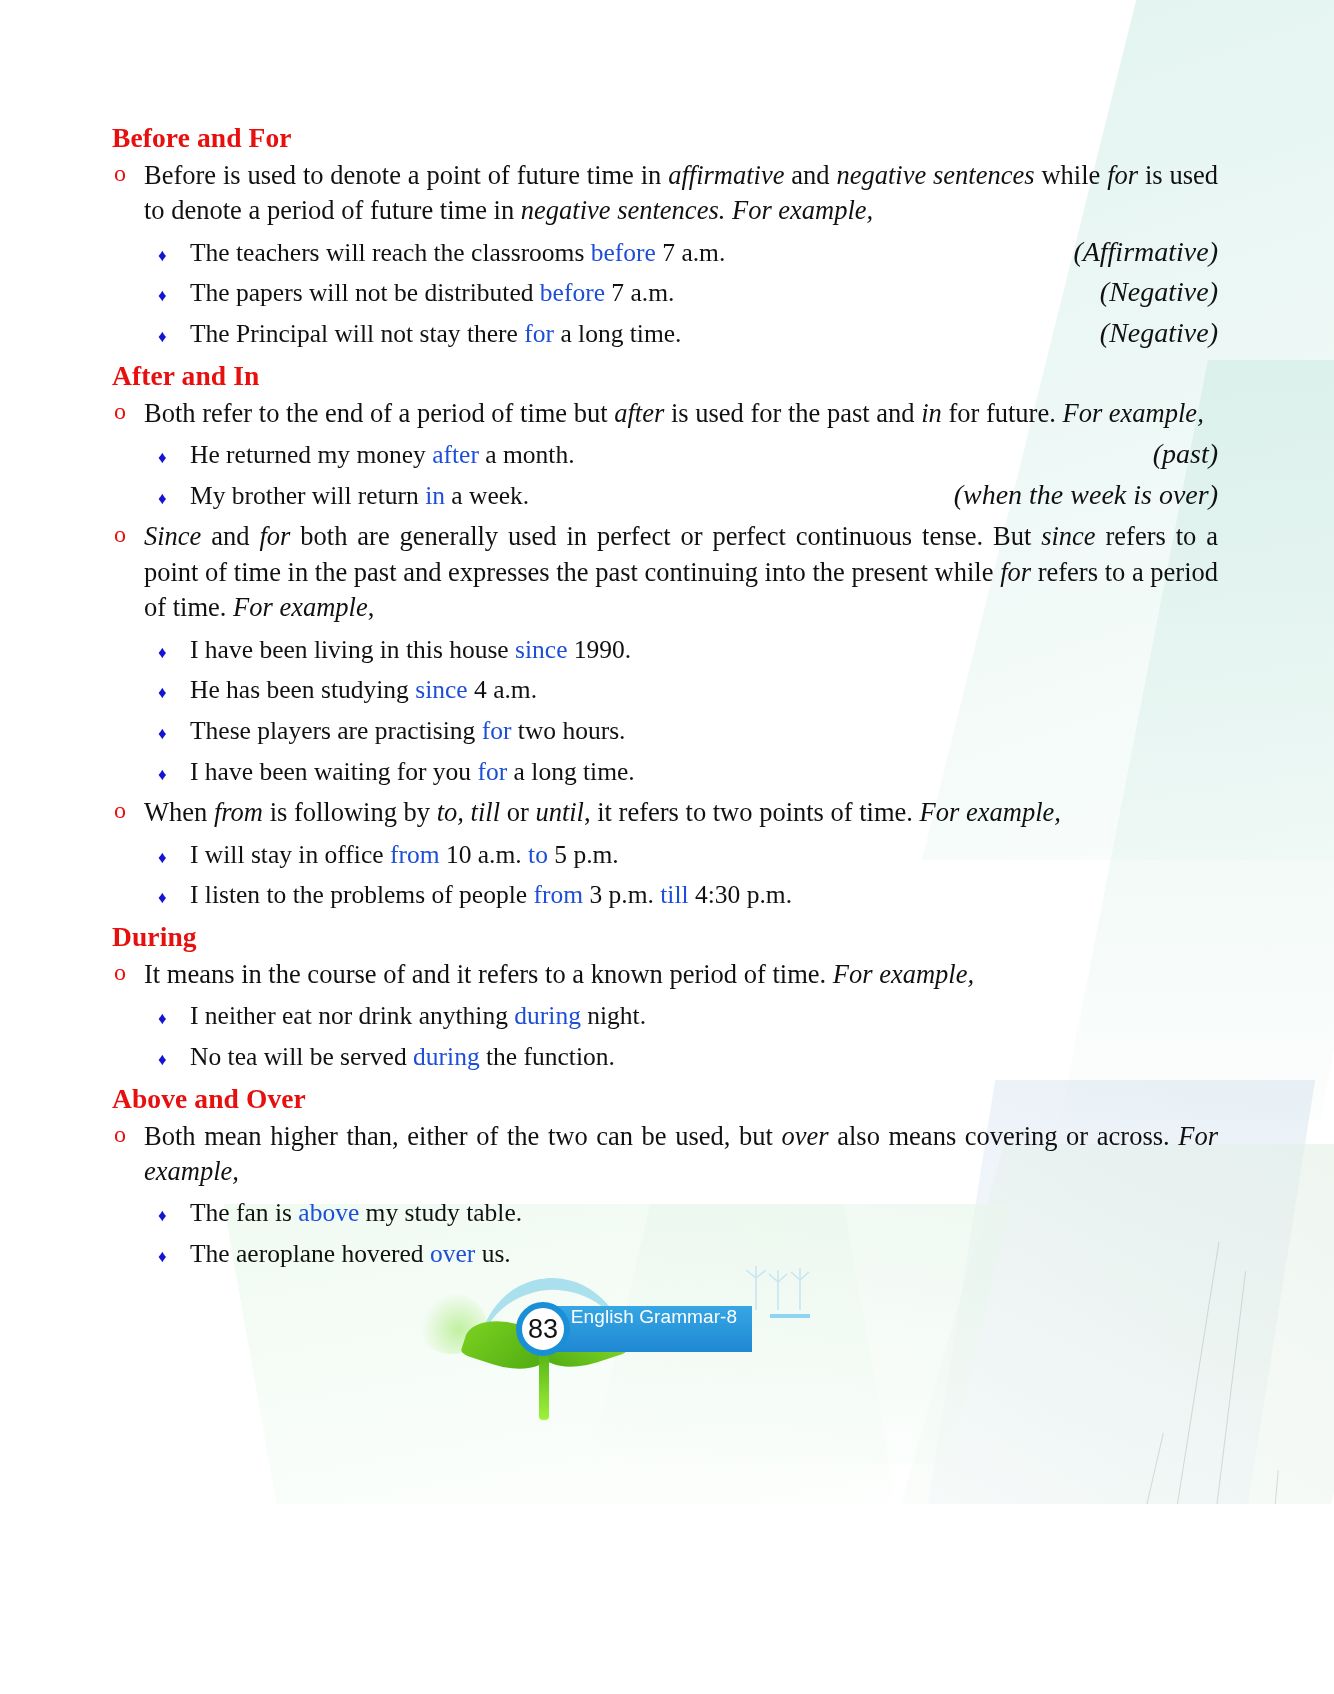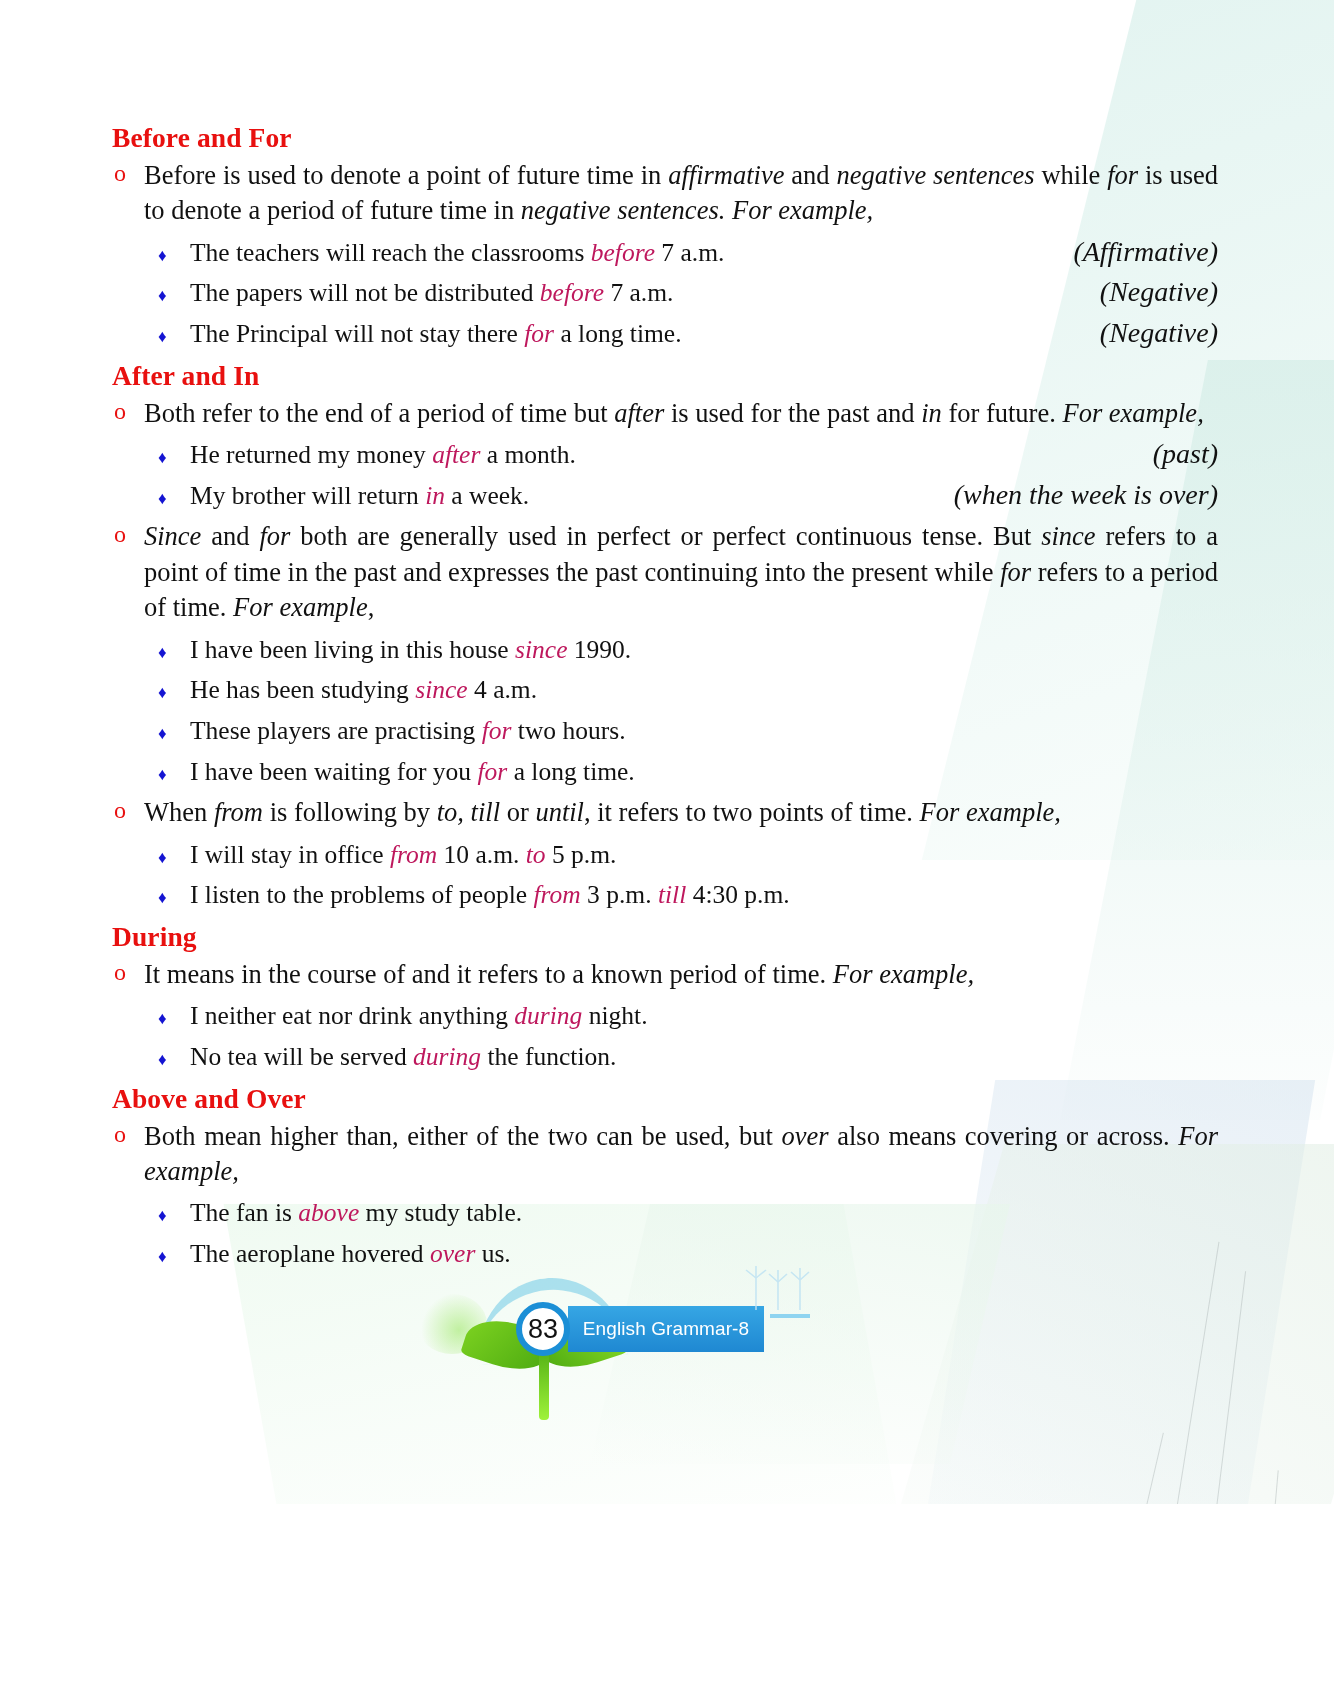--- a/index.html
+++ b/index.html
@@ -135,21 +135,21 @@
   }
   .example .note {
     font-style: italic;
     font-size: 28px;
     color: #111111;
     white-space: nowrap;
     margin-left: auto;
     padding-left: 18px;
   }
 
-  .hl { color: #be185d; font-style: italic; }
+  .hl { color: #1d4ed8; }
   .it { font-style: italic; margin-top: 17px; }
 
   
   .footer {
     position: absolute;
     left: 0;
     right: 0;
     bottom: 164px;
     height: 120px;
     z-index: 3;
@@ -216,27 +216,27 @@
   }
   .page-badge span {
     font-family: "Liberation Sans", sans-serif;
     font-weight: normal;
     font-size: 27px;
     color: #111111;
     line-height: 1;
   }
   .book-banner {
     position: absolute;
-    left: 568px;
+    left: 556px;
     bottom: -12px;
     width: 196px;
     height: 46px;
     background: linear-gradient(180deg, #36a6e4 0%, #1f88d2 100%);
     display: flex;
-    align-items: center;
+    align-items: flex-start;
     justify-content: center;
     z-index: 3;
   }
   .book-banner span {
     font-family: "Liberation Sans", sans-serif;
     font-size: 19px;
     color: #ffffff;
     letter-spacing: .1px;
   }
   .banner-cap {

